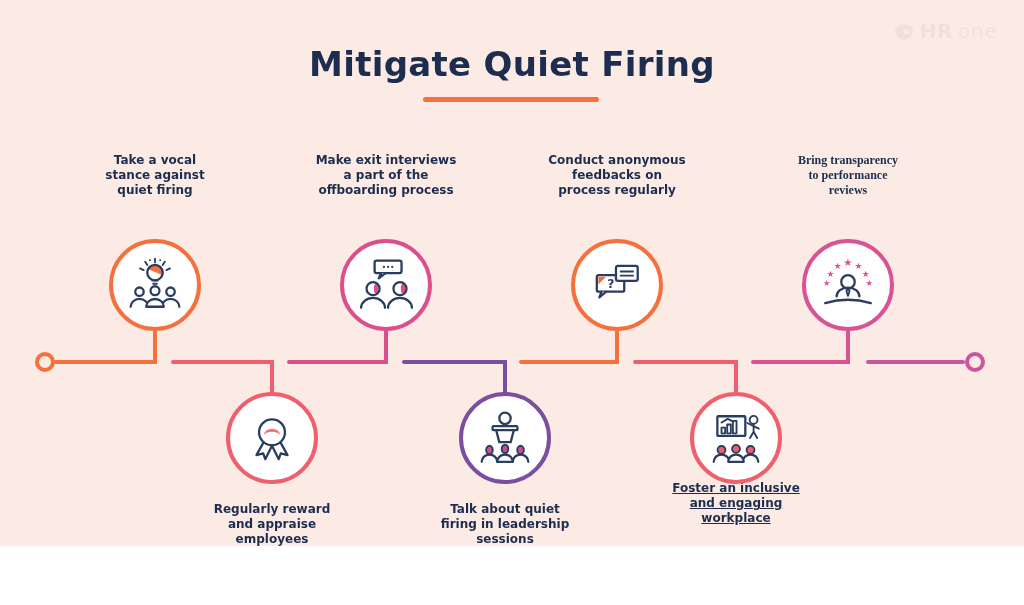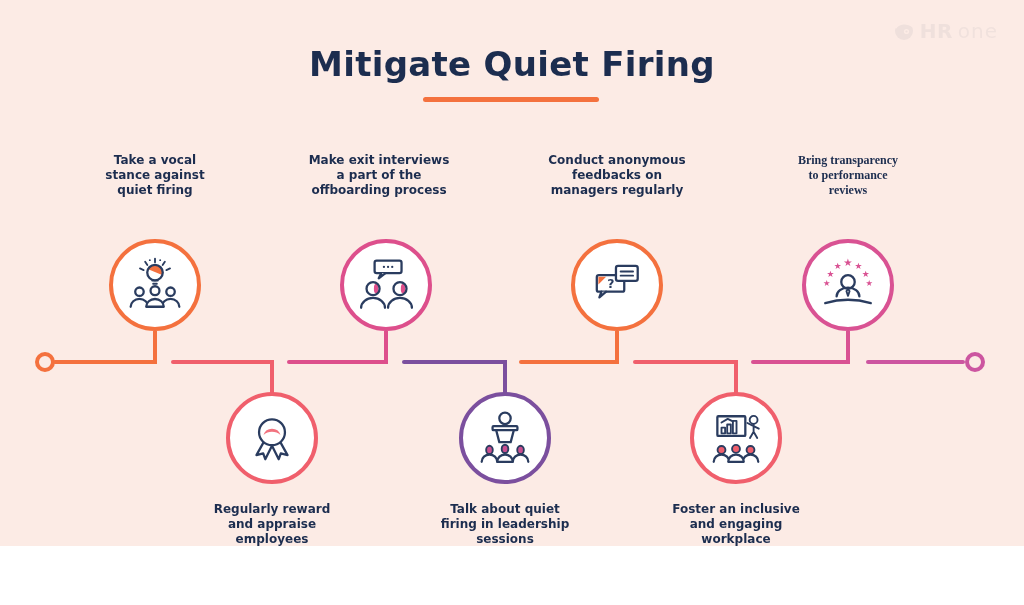--- a/index.html
+++ b/index.html
@@ -114,21 +114,21 @@
         <circle class="ink-fillw" cx="28" cy="22.5" r="12.5"></circle>
         <path class="accent-coral-light" d="M19.8 25 a8.6 8.6 0 0 1 16.4 0 a12.5 12.5 0 0 0 -16.4 0 Z"></path>
       </svg>
     </div>
     <div class="step-label" style="left:157px; top:502px;">Regularly reward
 and appraise
 employees</div>
   </div>
 
   <div>
-    <div class="step-label" style="left:264px; top:153px;">Make exit interviews
+    <div class="step-label" style="left:271px; top:153px;">Make exit interviews
 a part of the
 offboarding process</div>
     <div class="connector" style="left: 384px; top: 331px; height: 33px; background-color: rgb(221, 79, 140);"></div>
     <div class="circle" style="left: 340px; top: 239px; border-color: rgb(221, 79, 140);">
       <svg width="58" height="58" viewBox="0 0 56 56">
         <rect class="ink-fillw" x="17" y="4.5" width="26" height="12" rx="2"></rect>
         <path class="ink-fillw" d="M23.5 16.5 L21 21.5 L27.5 16.5"></path>
         <circle class="ink-dot" cx="26" cy="10.5" r="1.1"></circle>
         <circle class="ink-dot" cx="30" cy="10.5" r="1.1"></circle>
         <circle class="ink-dot" cx="34" cy="10.5" r="1.1"></circle>
@@ -158,21 +158,21 @@
       </svg>
     </div>
     <div class="step-label" style="left:390px; top:502px;">Talk about quiet
 firing in leadership
 sessions</div>
   </div>
 
   <div>
     <div class="step-label" style="left:502px; top:153px;">Conduct anonymous
 feedbacks on
-managers regularly</div>
+process regularly</div>
     <div class="connector" style="left: 615px; top: 331px; height: 33px; background-color: rgb(244, 113, 62);"></div>
     <div class="circle" style="left: 571px; top: 239px; border-color: rgb(244, 113, 62);">
       <svg width="58" height="58" viewBox="0 0 56 56">
         <rect class="ink-fillw" x="8.5" y="18.5" width="26.5" height="16" rx="2"></rect>
         <path class="accent-orange" d="M10 20 h7.5 L10 27.5 Z"></path>
         <text class="qmark" x="22" y="31" text-anchor="middle">?</text>
         <path class="ink-fillw" d="M13 34.5 L11 40 L17.5 34.5"></path>
         <rect class="ink-fillw" x="27" y="9.5" width="21" height="14.5" rx="2"></rect>
         <path class="ink-thin" d="M31.5 15 h12"></path>
         <path class="ink-thin" d="M31.5 19 h12"></path>
@@ -192,21 +192,21 @@
         <circle class="ink-thin" cx="45" cy="10.5" r="3.8"></circle>
         <path class="ink-thin" d="M45 14.5 L45 22 M45 16.5 L39 13.5 M45 16.5 L50 19 M45 22 L41.5 28 M45 22 L48.5 28"></path>
         <circle class="accent-audience-coral ink-thin" cx="14" cy="39.5" r="3.8"></circle>
         <circle class="accent-audience-coral ink-thin" cx="42" cy="39.5" r="3.8"></circle>
         <path class="ink" d="M6.5 51 a7.5 7 0 0 1 15 0"></path>
         <path class="ink" d="M34.5 51 a7.5 7 0 0 1 15 0"></path>
         <circle class="accent-audience-coral ink-thin" cx="28" cy="38.5" r="3.8"></circle>
         <path class="ink-fillw" d="M20.5 51 a7.5 7 0 0 1 15 0 z"></path>
       </svg>
     </div>
-    <div class="step-label" style="left:621px; top:502px;">Foster an inclusive
+    <div class="step-label" style="left:621px; top:481px;text-decoration:underline;">Foster an inclusive
 and engaging
 workplace</div>
   </div>
 
   <div>
     <div class="step-label" style="left:733px; top:153px;font-family:Liberation Serif, serif;">Bring transparency
 to performance
 reviews</div>
     <div class="connector" style="left: 846px; top: 331px; height: 33px; background-color: rgb(217, 82, 147);"></div>
     <div class="circle" style="left: 802px; top: 239px; border-color: rgb(217, 82, 147);">

